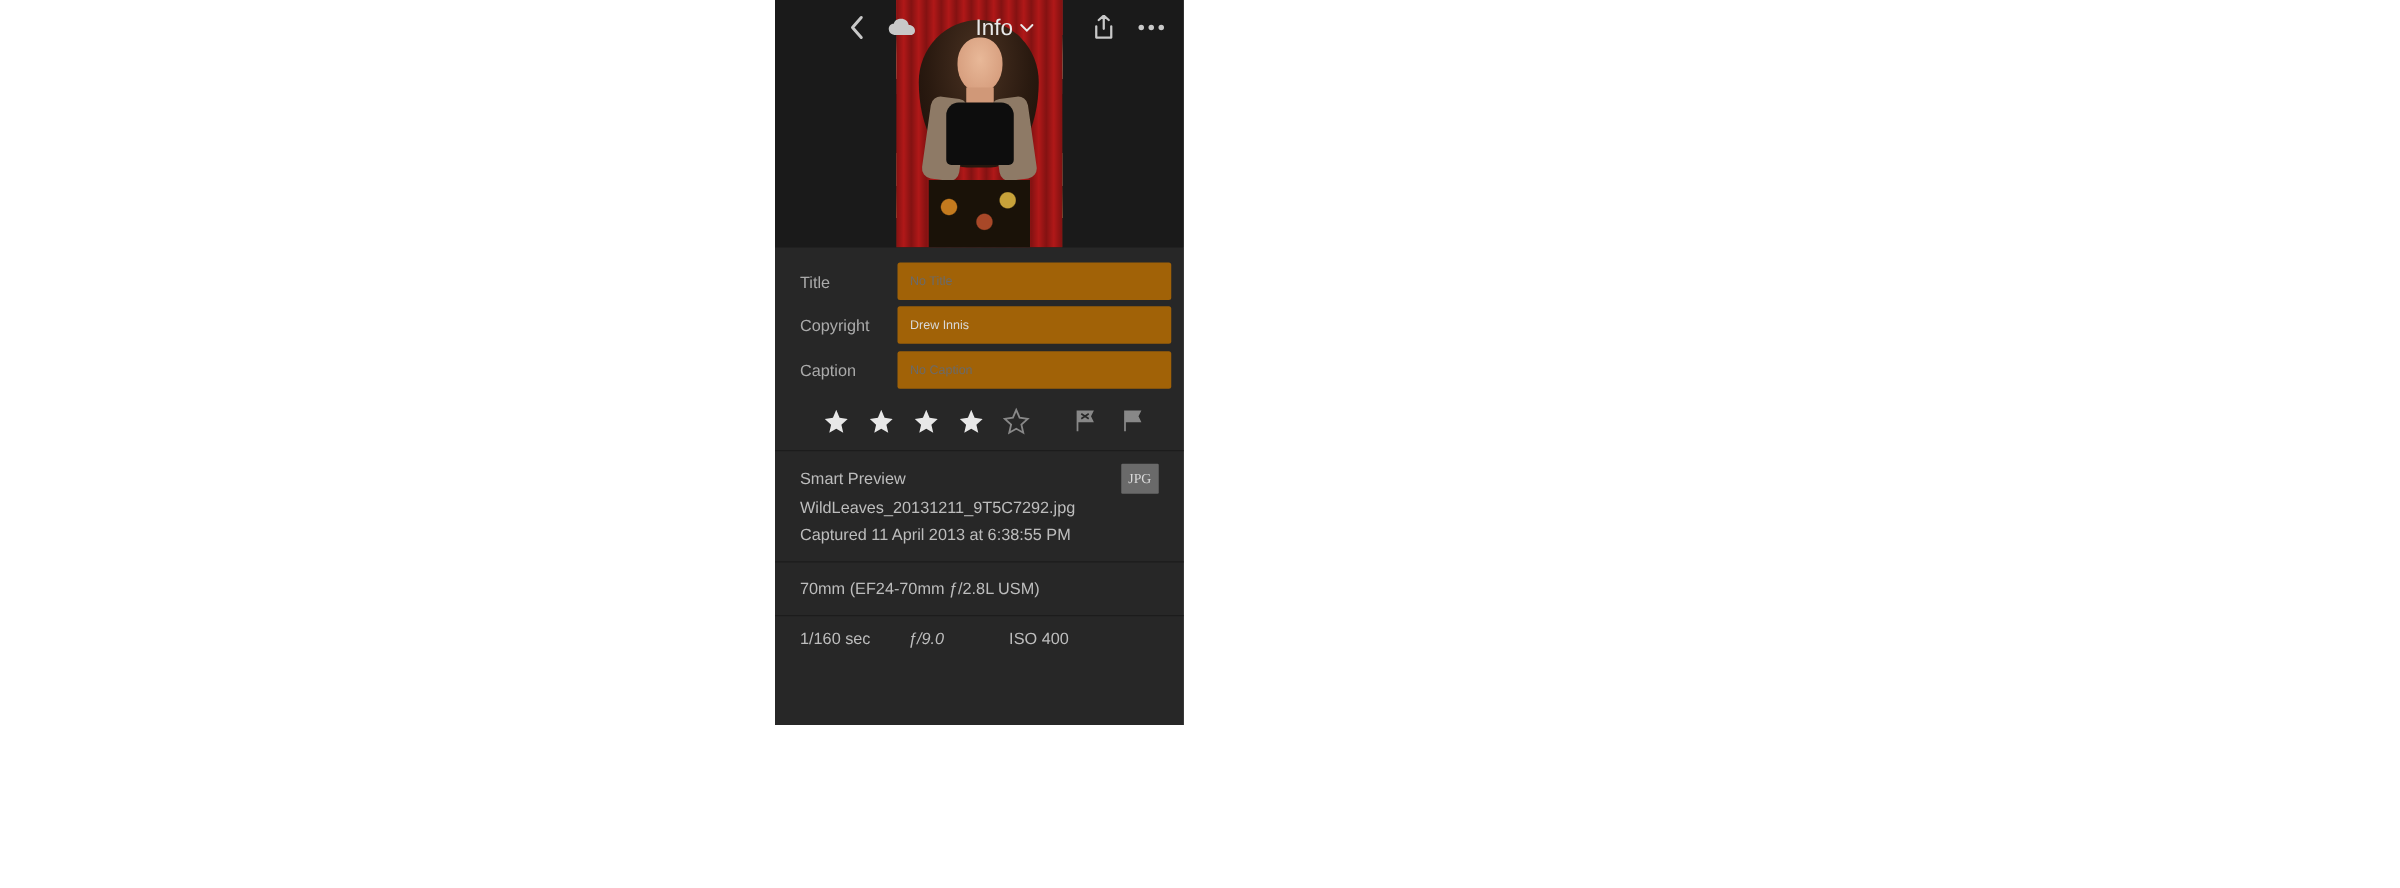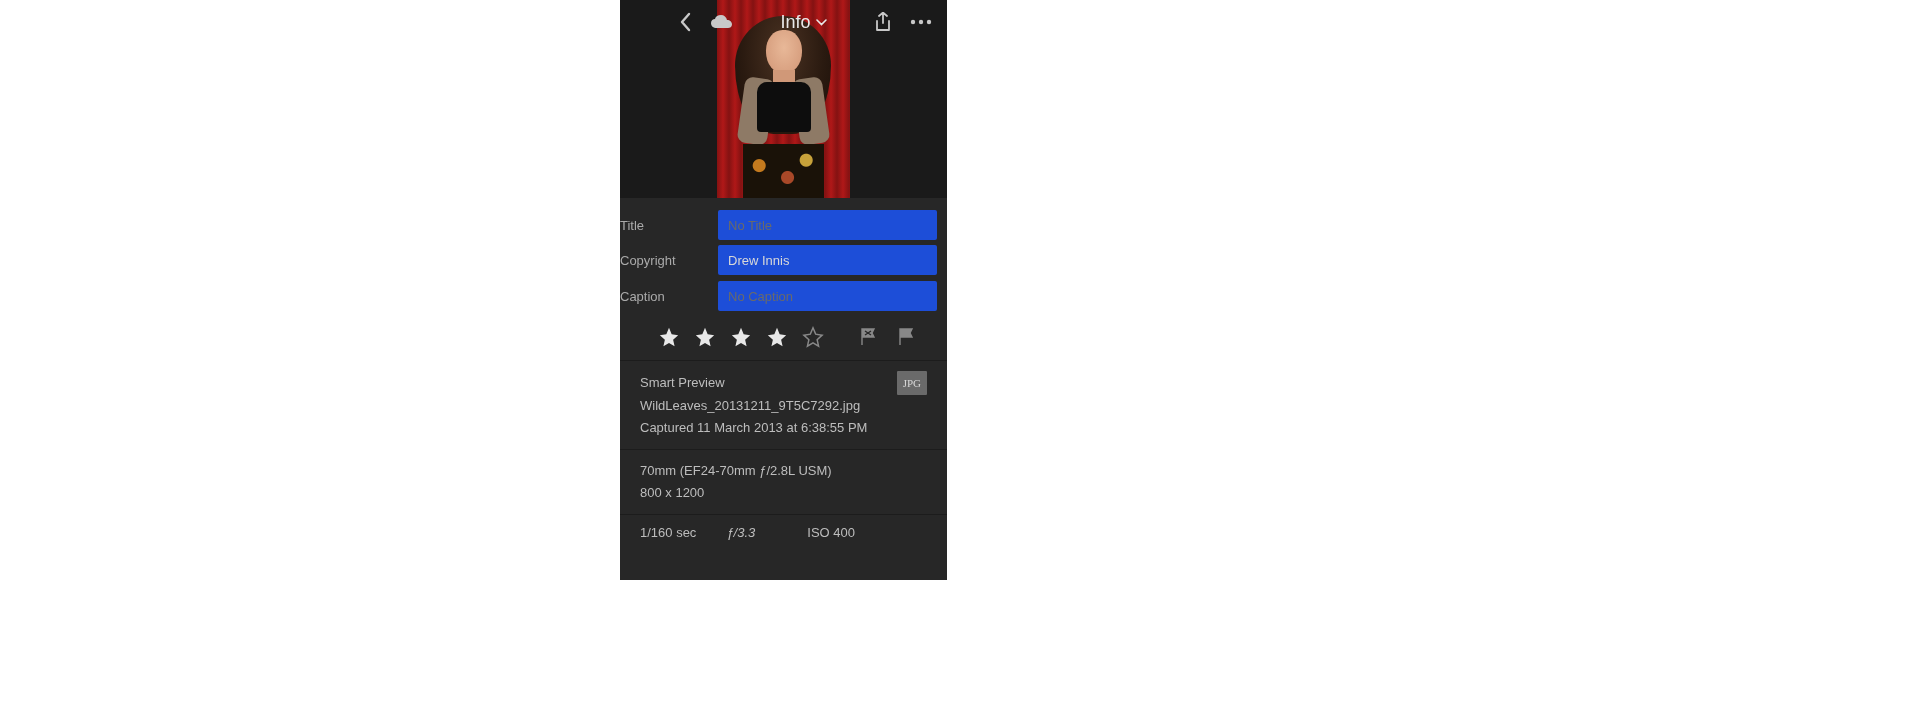--- a/index.html
+++ b/index.html
@@ -135,32 +135,33 @@
       background: #272727;
     }
     .field-row {
       display: flex;
       align-items: center;
       height: 36px;
     }
     .field-row.first { padding-top: 10px; height: 44px; }
     .field-label {
       width: 98px;
+      padding-left: 20px;
       color: #aaa;
       font-size: 13px;
     }
     .field-input {
       flex: 1;
       margin-right: 10px;
-      background: #1d4ed8;
+      background: #a16207;
       border: none;
       height: 30px;
       padding: 0 10px;
       color: #d8d8d8;
-      font-size: 13px;
+      font-size: 10px;
       outline: none;
       border-radius: 2px;
     }
     .field-input::placeholder { color: #6a6a6a; }
     .rating-row {
       display: flex;
       align-items: center;
       height: 46px;
       padding-left: 38px;
       gap: 14px;
@@ -320,32 +321,31 @@
     </div>
 
     <div class="divider"></div>
 
     <div class="info-section">
       <div class="row1">
         <span>Smart Preview</span>
         <span class="jpg-badge">JPG</span>
       </div>
       <div>WildLeaves_20131211_9T5C7292.jpg</div>
-      <div>Captured 11 March 2013 at 6:38:55 PM</div>
+      <div>Captured 11 April 2013 at 6:38:55 PM</div>
     </div>
 
     <div class="divider"></div>
 
     <div class="info-section">
       <div>70mm (EF24-70mm ƒ/2.8L USM)</div>
-      <div>800 x 1200</div>
     </div>
 
     <div class="divider"></div>
 
     <div class="exposure-row">
       <span>1/160 sec</span>
-      <span class="fnum">ƒ/3.3</span>
+      <span class="fnum">ƒ/9.0</span>
       <span>ISO 400</span>
     </div>
 
   </div>
 </div>
 
 </body></html>

